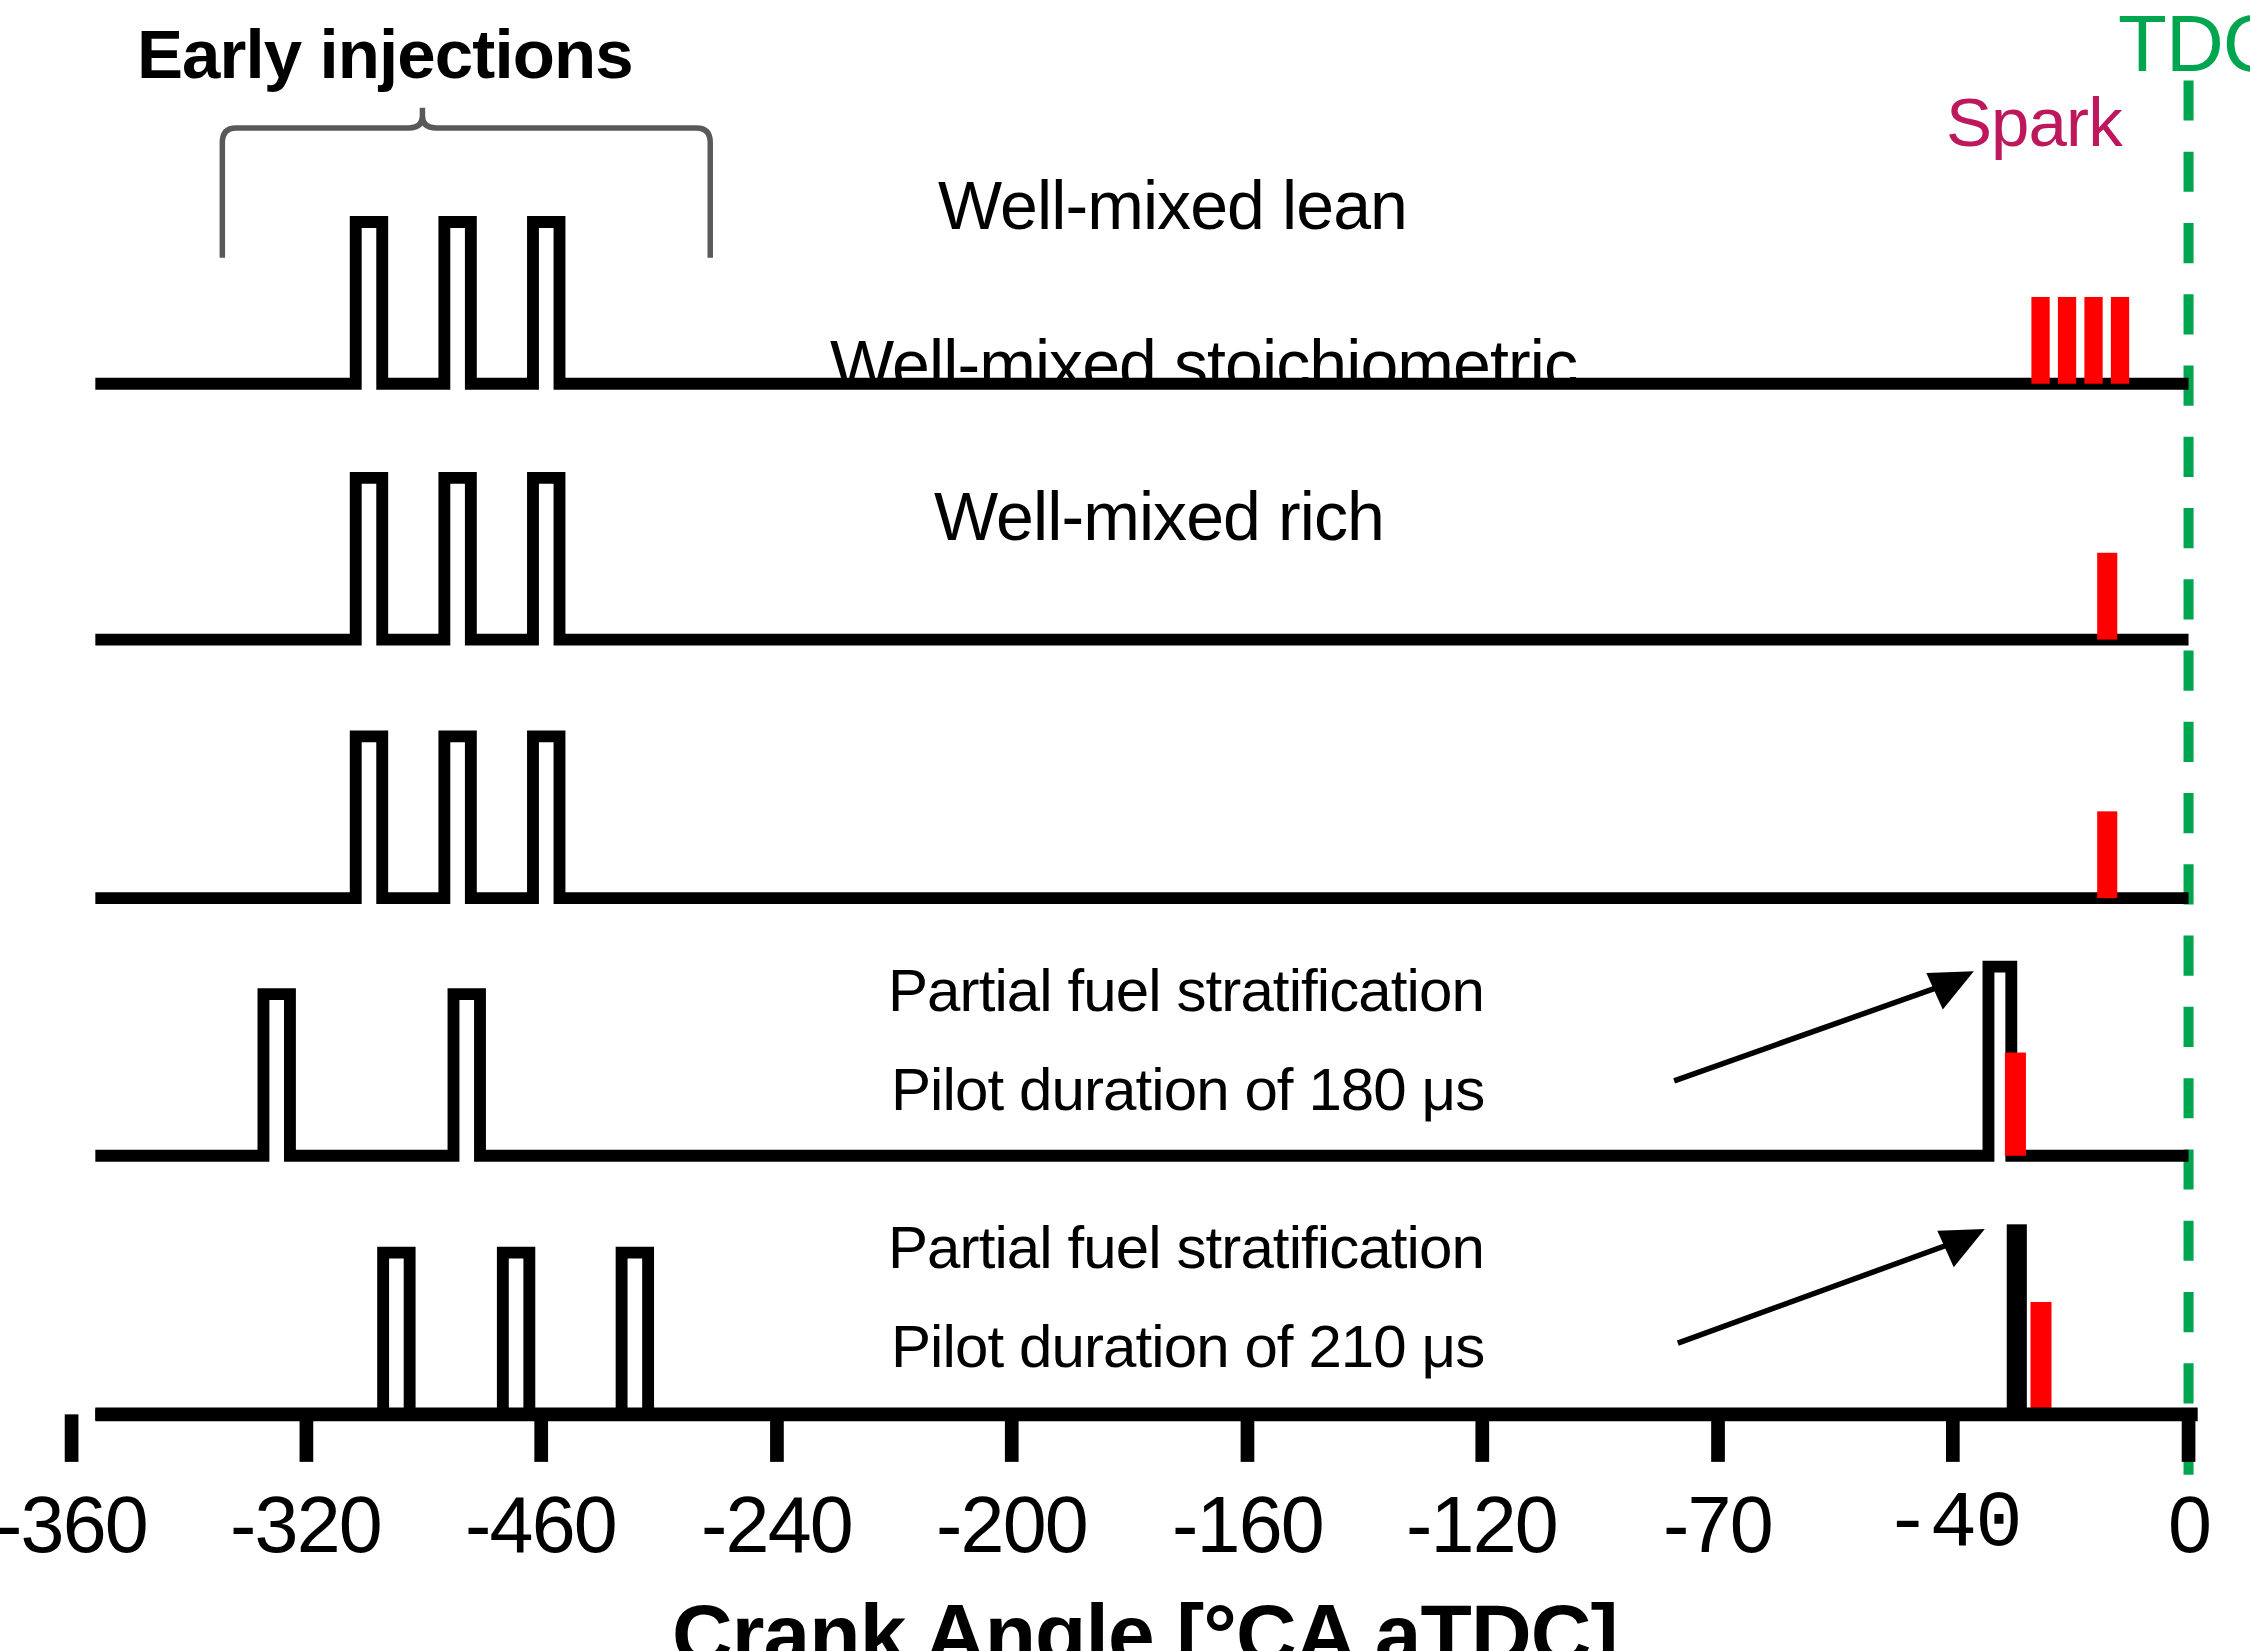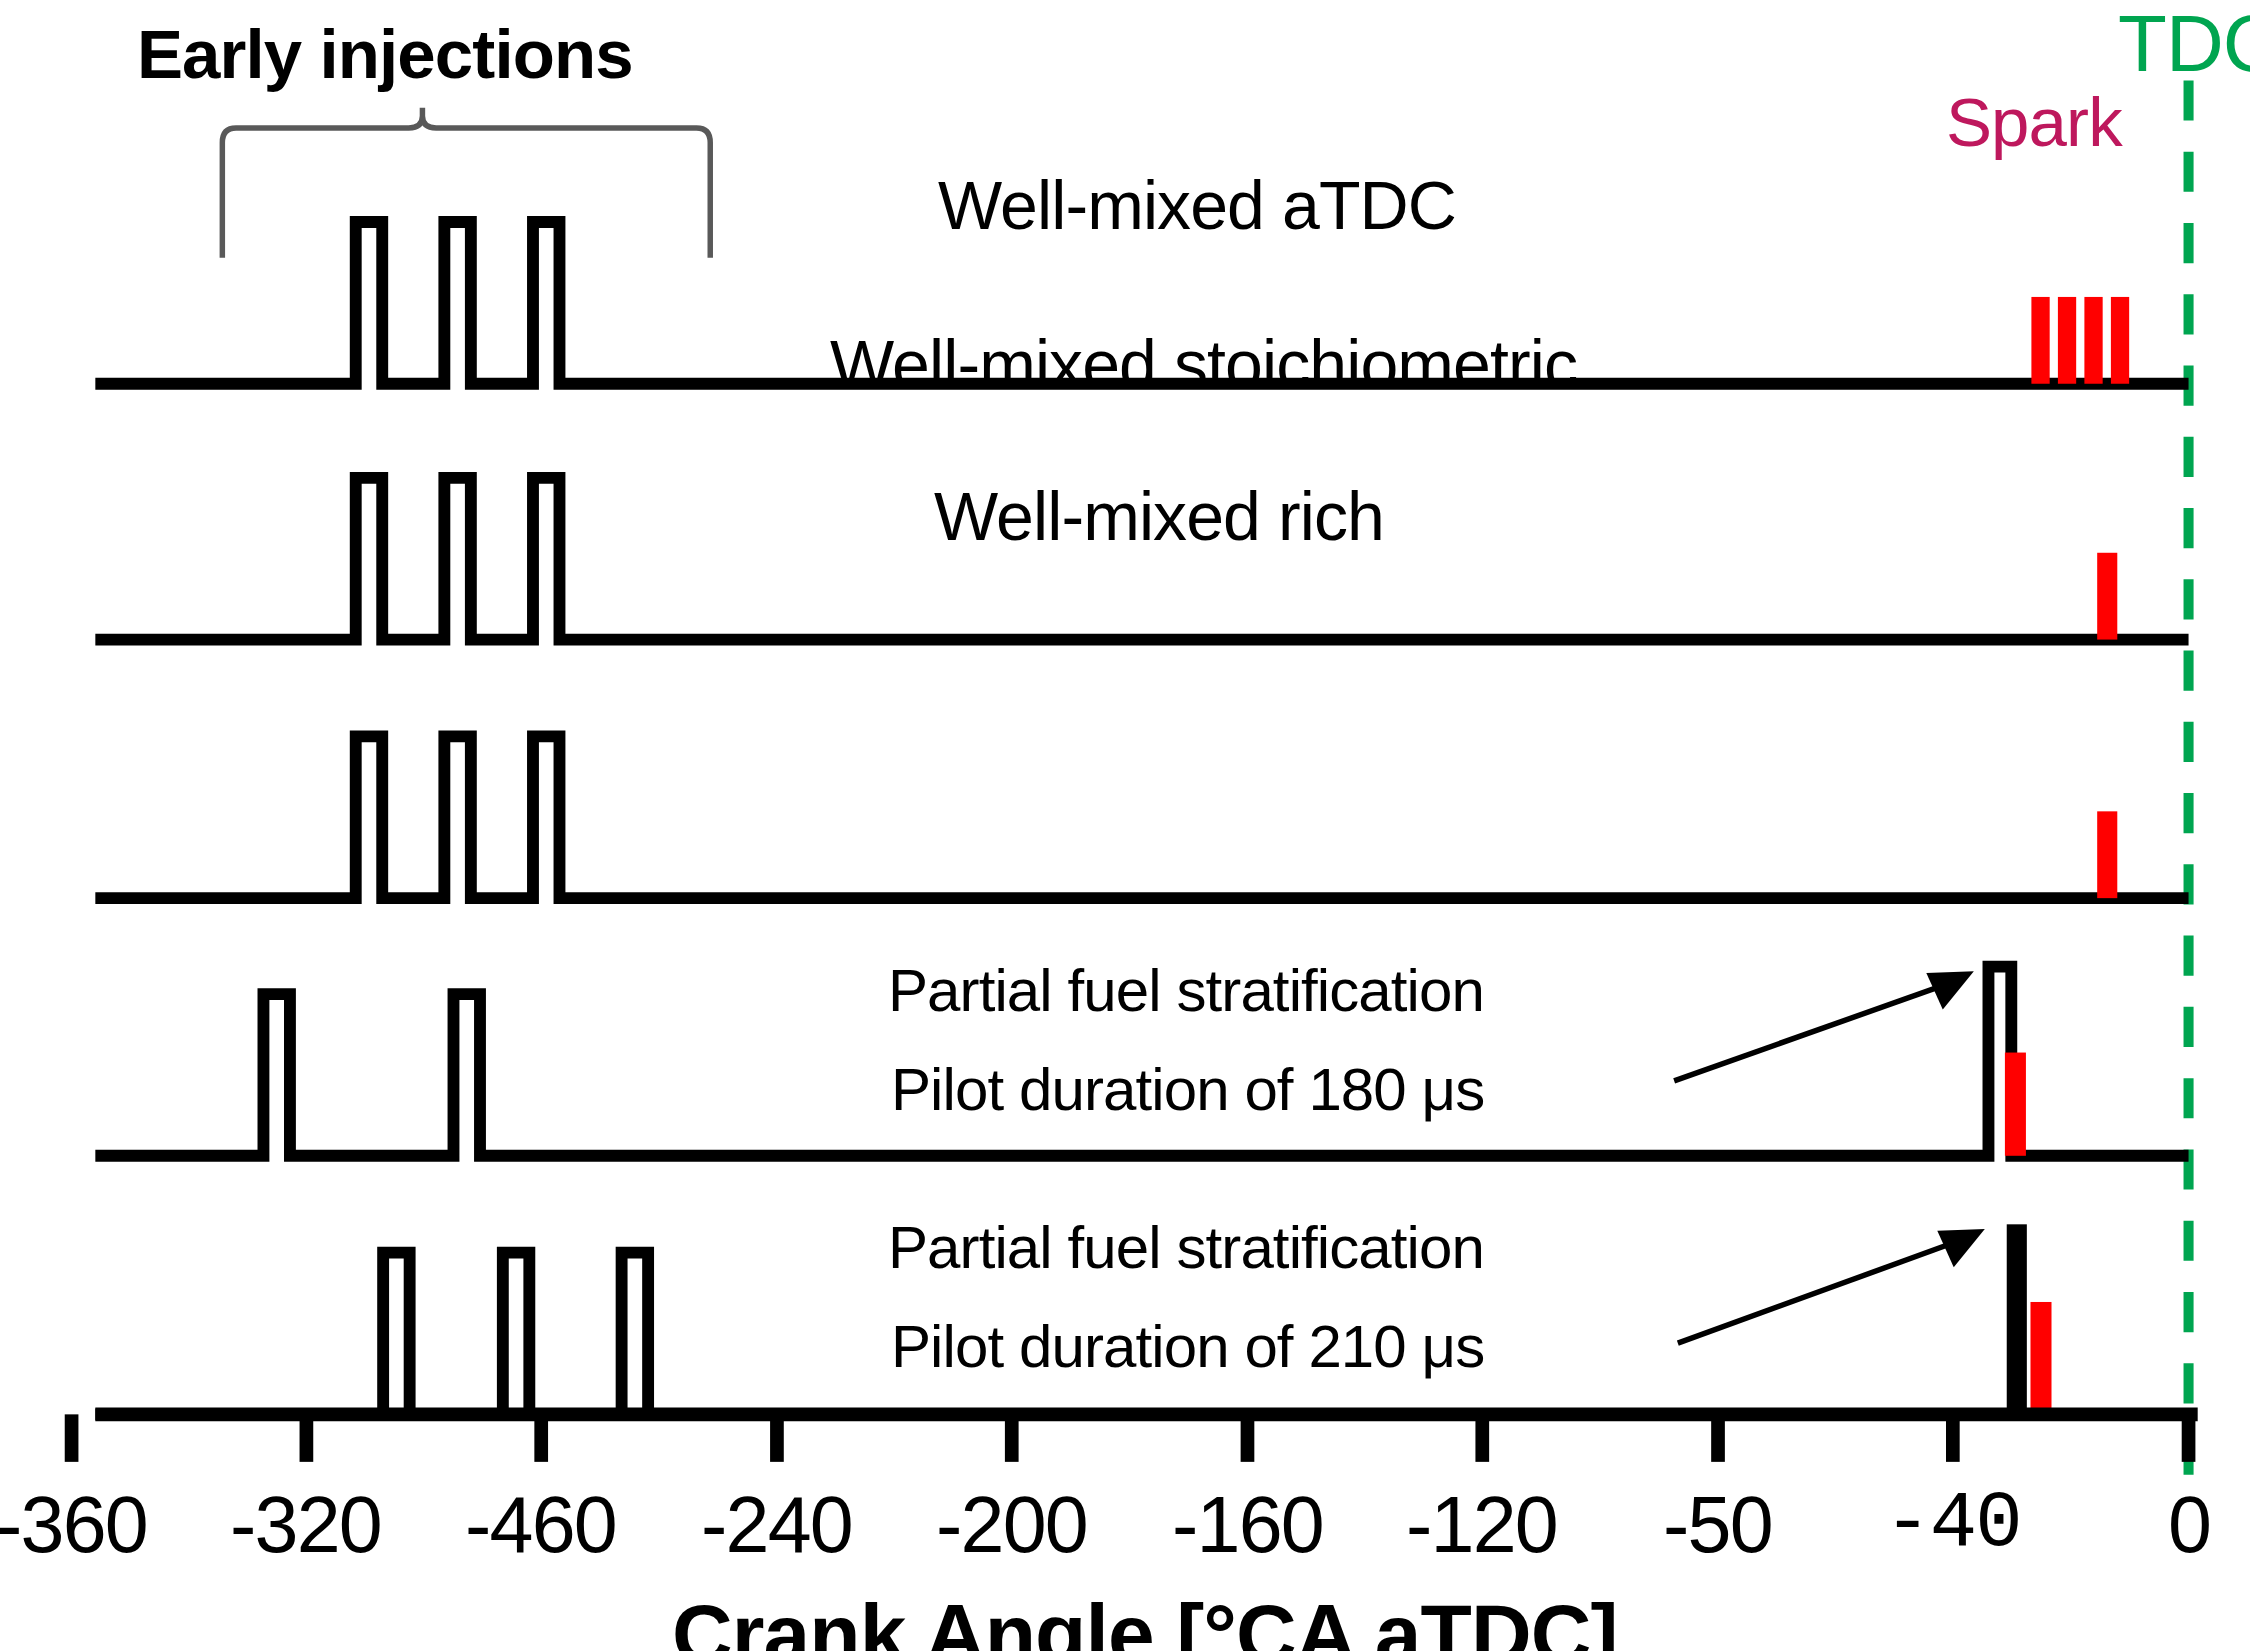--- a/index.html
+++ b/index.html
@@ -135,39 +135,39 @@
     <line x1="2137" y1="1548" x2="2137" y2="1600" stroke="#000000" stroke-width="15"></line>
     <line x1="2395" y1="1548" x2="2395" y2="1600" stroke="#000000" stroke-width="15"></line>
   </svg>
 
   <div class="txt bracket-label" style="left:137px; top:20px;">Early injections</div>
 
   <div class="txt tdc-label" style="left:2118px; top:3.7px;">TDC</div>
 
   <div class="txt spark-label" style="left:1946px; top:88px;">Spark</div>
 
-  <div class="txt row-label" style="left:938px; top:171px;">Well-mixed aTDC</div>
+  <div class="txt row-label" style="left:938px; top:171px;">Well-mixed lean</div>
 
   <div class="txt row-label" style="left:830px; top:318px;margin-top:12px;">Well-mixed stoichiometric</div>
 
   <div class="txt row-label" style="left:934px; top:482px;">Well-mixed rich</div>
 
   <div class="txt pfs-label" style="left:888px; top:961px;">Partial fuel stratification</div>
   <div class="txt pfs-label" style="left:891px; top:1060px;">Pilot duration of 180 μs</div>
 
   <div class="txt pfs-label" style="left:888px; top:1218px;">Partial fuel stratification</div>
   <div class="txt pfs-label" style="left:891px; top:1317px;">Pilot duration of 210 μs</div>
 
   <div class="txt tick-label" style="left:-38px; top:1485px; width:219px;">-360</div>
   <div class="txt tick-label" style="left:196px; top:1485px; width:219px;">-320</div>
   <div class="txt tick-label" style="left:431px; top:1485px; width:219px;">-460</div>
   <div class="txt tick-label" style="left:667px; top:1485px; width:219px;">-240</div>
   <div class="txt tick-label" style="left:902px; top:1485px; width:219px;">-200</div>
   <div class="txt tick-label" style="left:1138px; top:1485px; width:219px;">-160</div>
   <div class="txt tick-label" style="left:1372px; top:1485px; width:219px;">-120</div>
-  <div class="txt tick-label" style="left:1619px; top:1485px; width:197px;">-50</div>
+  <div class="txt tick-label" style="left:1619px; top:1485px; width:197px;">-70</div>
   <div class="txt tick-label" style="left:1854px; top:1485px; width:197px;font-family:Liberation Mono, monospace;">-40</div>
   <div class="txt tick-label" style="left:2112px; top:1485px; width:154px;">0</div>
 
   <div class="txt axis-title" style="left:672px; top:1592px;">Crank Angle [°CA aTDC]</div>
 
 </div>
 
 
 </body></html>

